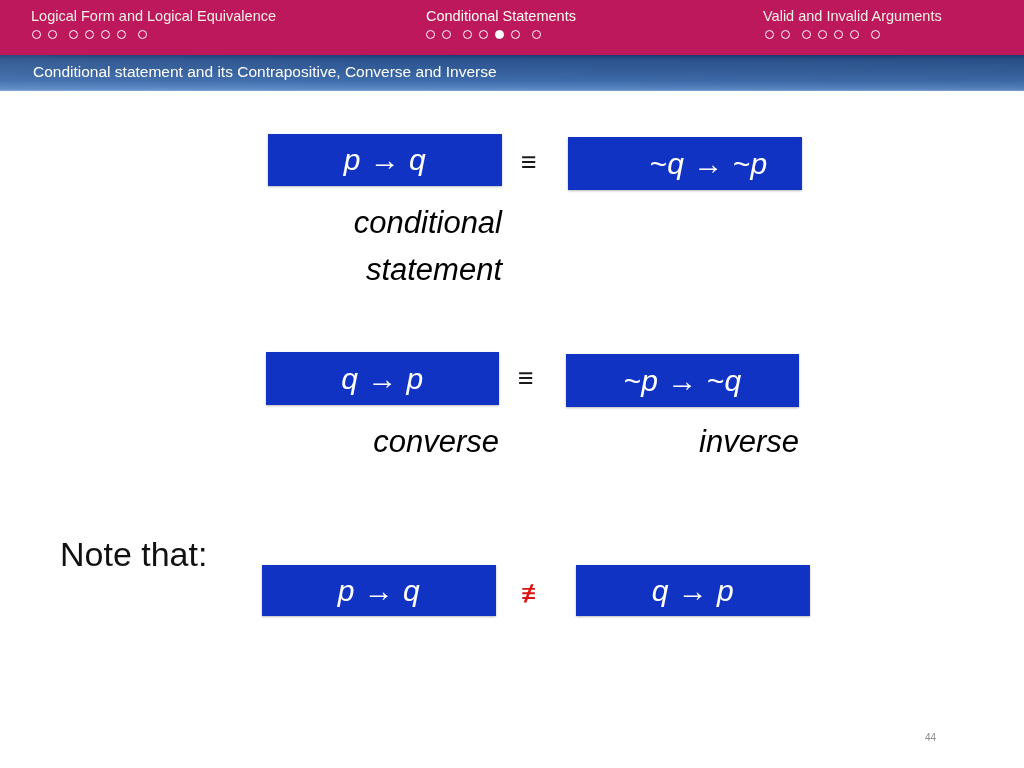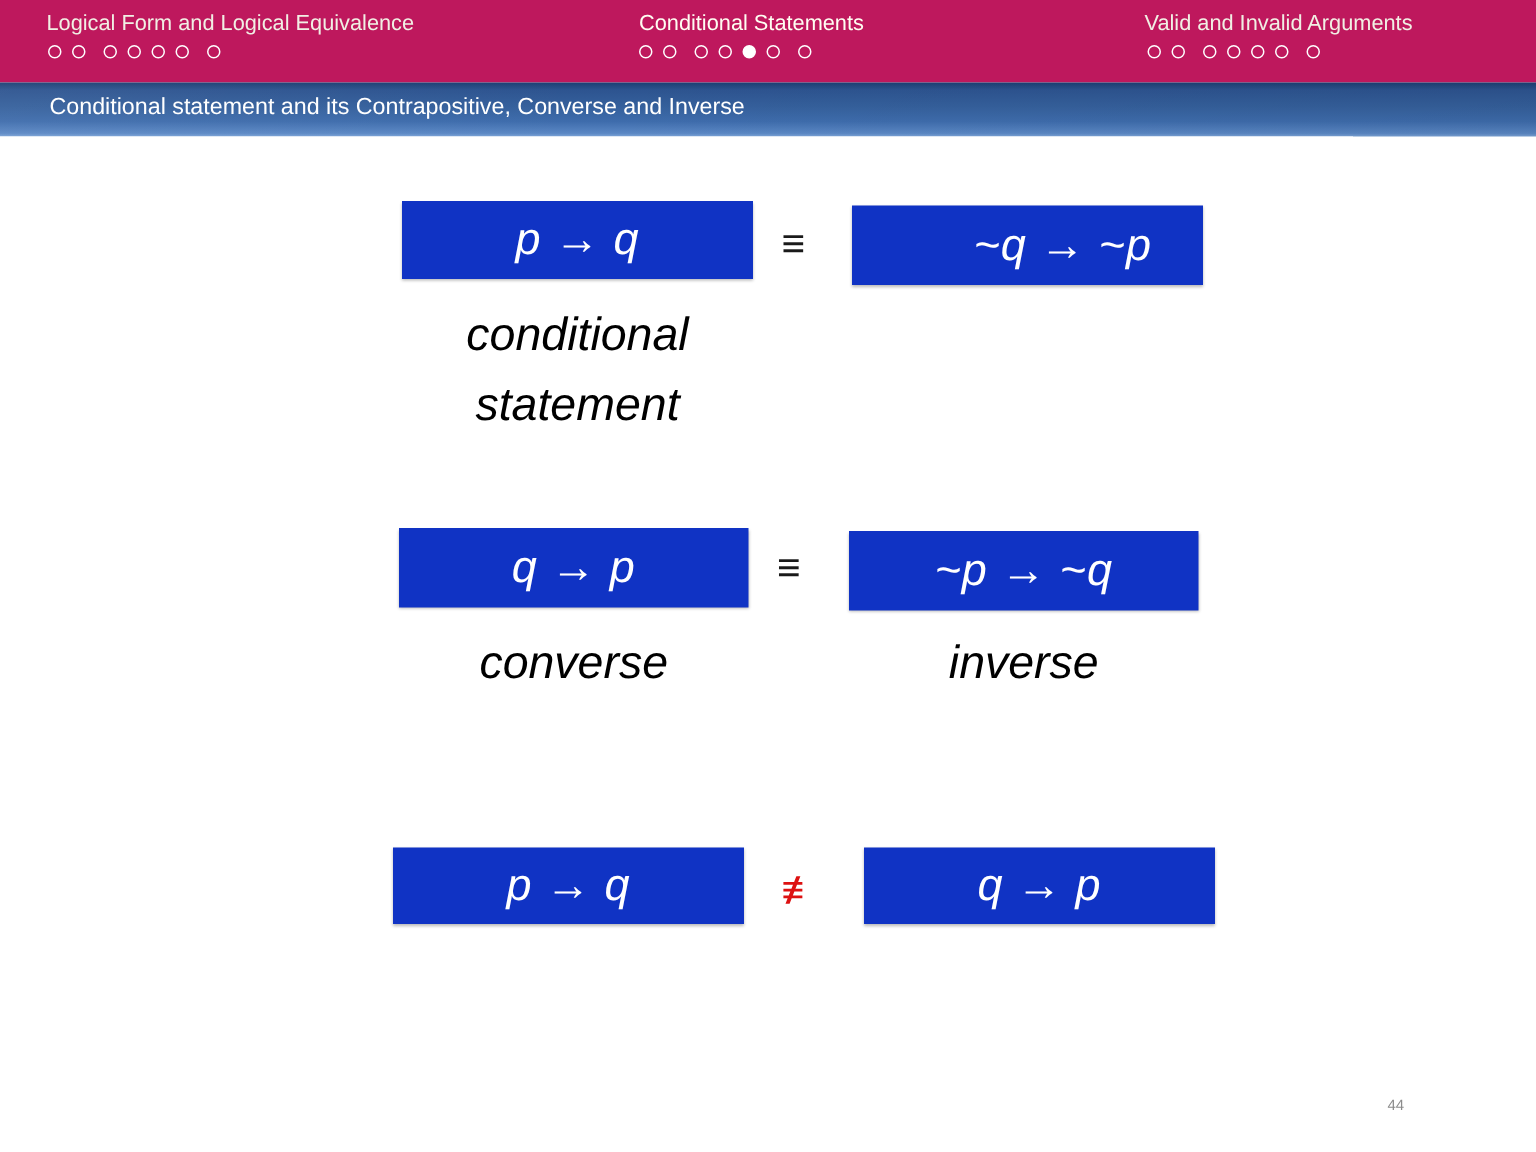--- a/index.html
+++ b/index.html
@@ -127,21 +127,21 @@
   }
   .fbox .expr { white-space: nowrap; }
 
   .caption {
     position: absolute;
     font-style: italic;
     font-size: 31px;
     color: #000000;
     white-space: nowrap;
     line-height: 1.52;
-    text-align: center;
+    text-align: right;
   }
 
   .relsym {
     position: absolute;
     font-size: 27px;
     color: #1a1a1a;
     font-weight: normal;
     line-height: 1;
     white-space: nowrap;
   }
@@ -254,20 +254,21 @@
   <div class="fbox" id="box-converse">
     <span class="expr">q → p</span>
   </div>
   <div class="relsym" id="sym-equiv-2">≡</div>
   <div class="fbox" id="box-inverse">
     <span class="expr">~p → ~q</span>
   </div>
   <div class="caption" id="cap-converse">converse</div>
   <div class="caption" id="cap-inverse">inverse</div>
 
+  <div id="note-label">Note that:</div>
   <div class="fbox" id="box-note-left">
     <span class="expr">p → q</span>
   </div>
   <div class="relsym neq" id="sym-neq">≢</div>
   <div class="fbox" id="box-note-right">
     <span class="expr">q → p</span>
   </div>
 
 </div>
 

